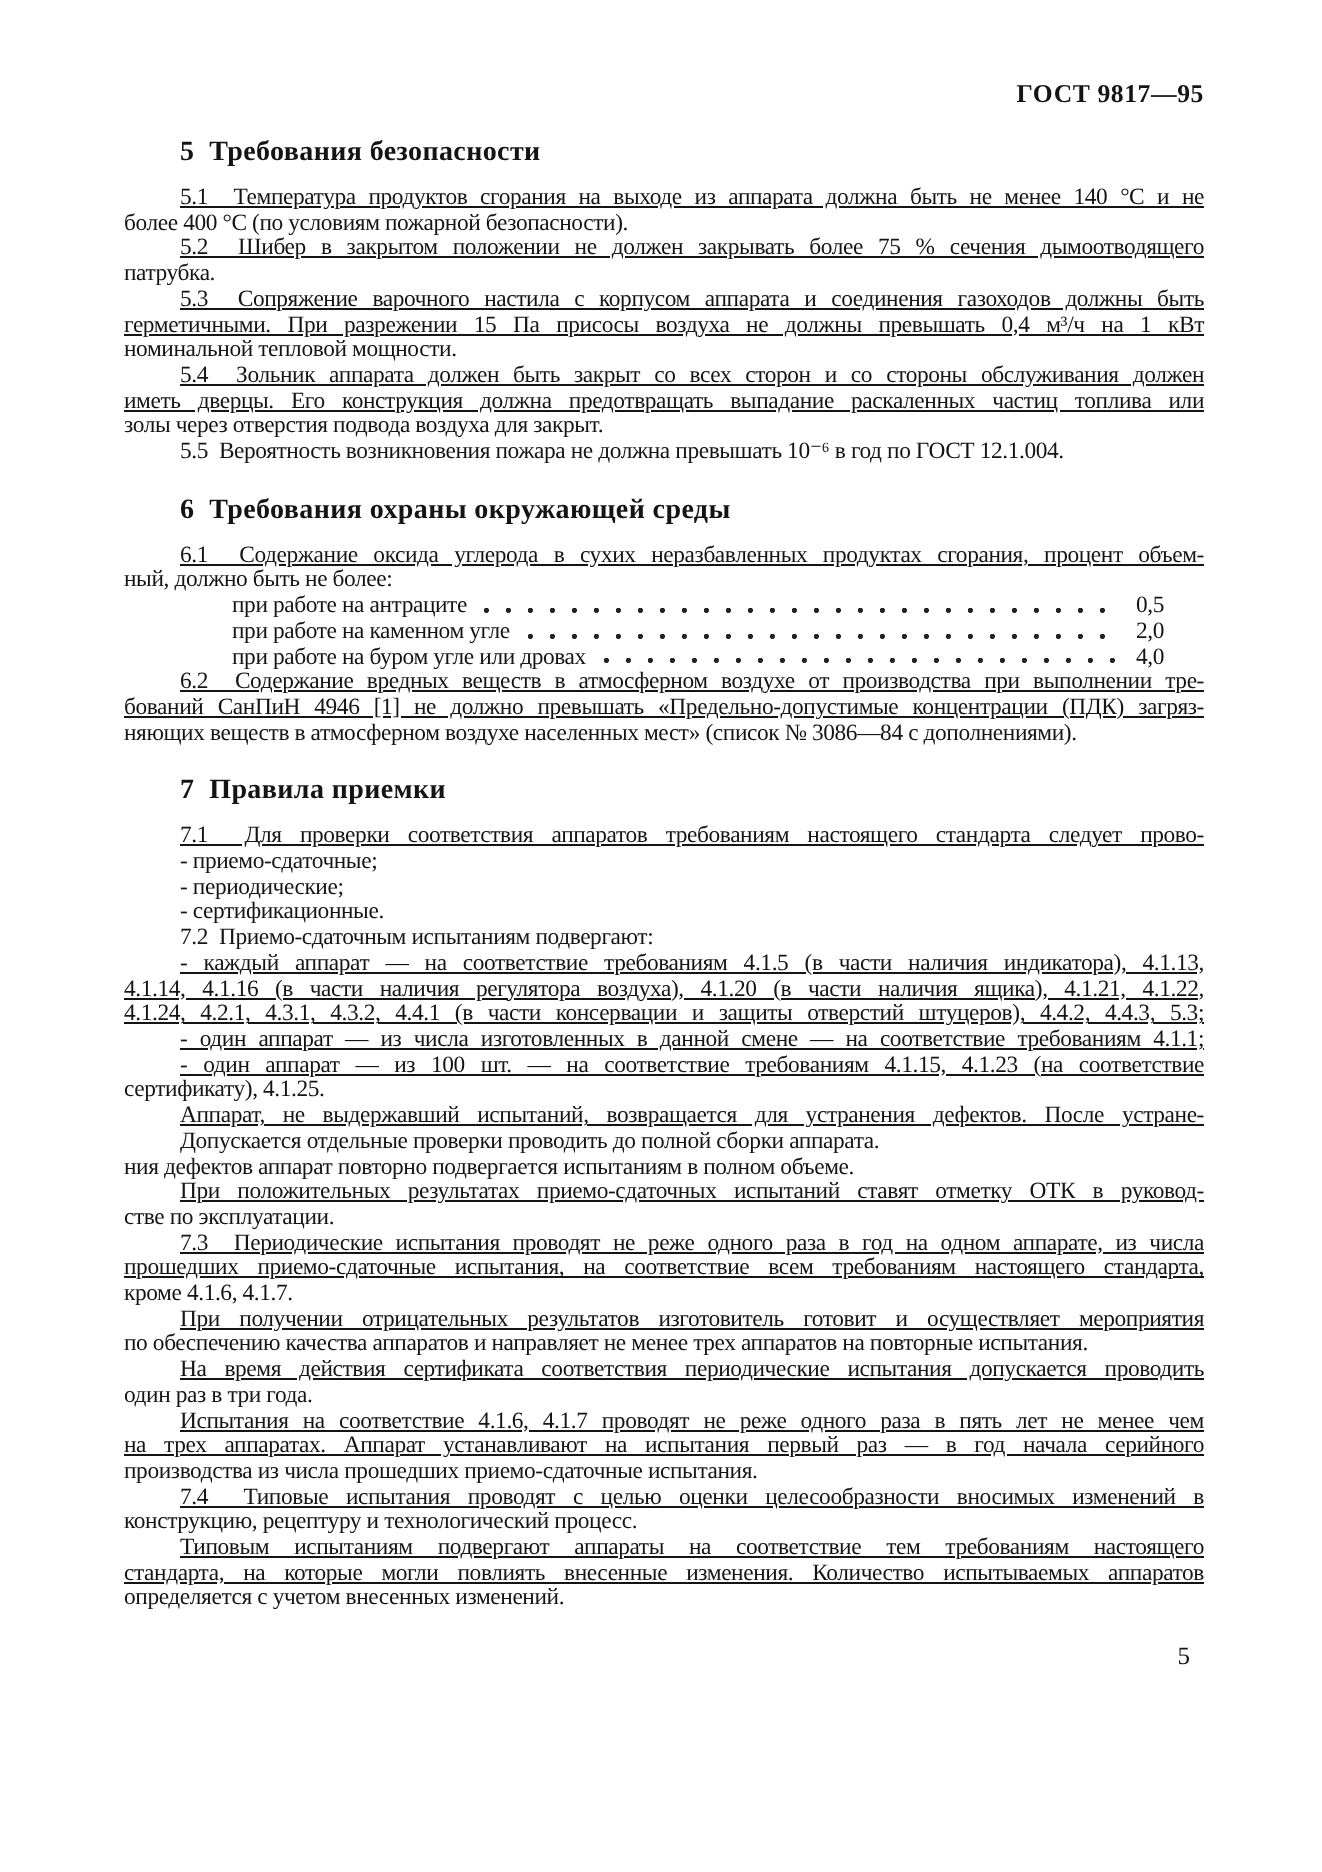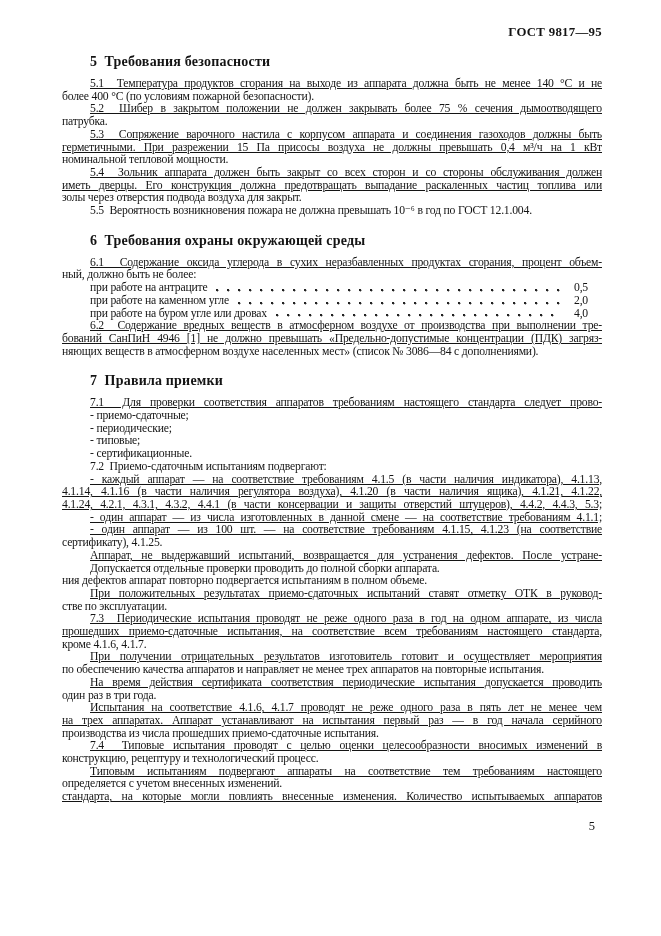--- a/index.html
+++ b/index.html
@@ -5,21 +5,21 @@
   html, body { margin: 0; padding: 0; background: #ffffff; }
   body {
     width: 661px; height: 936px;
     font-family: "Liberation Serif", "DejaVu Serif", serif;
     color: #141414;
     overflow: hidden;
   }
   .page {
     box-sizing: border-box;
     width: 661px; height: 936px;
-    padding: 25px 59px 0 62px;
+    padding: 40px 59px 0 62px;
     background: #ffffff;
   }
   .doc-header {
     text-align: right;
     font-weight: bold;
     font-size: 12.8px;
     line-height: 14px;
     letter-spacing: 0.3px;
   }
   .heading {
@@ -39,31 +39,31 @@
   .line.just { text-align: justify; text-align-last: justify; text-decoration: underline; }
   .leader {
     display: flex;
     align-items: baseline;
     font-size: 11.7px;
     line-height: 12.7px;
     letter-spacing: -0.2px;
     padding-left: 28px;
     padding-right: 14px;
   }
-  .leader .ll { flex: 0 0 auto; }
+  .leader .ll { flex: 0 0 auto; margin-left: 26px; }
   .leader .dots {
     flex: 1 1 auto;
     align-self: stretch;
     margin: 0 7px 0 9px;
     background-image: radial-gradient(circle at 1.2px 1.2px, #222 1.1px, transparent 1.5px);
     background-size: 11px 4px;
     background-repeat: repeat-x;
     background-position: left calc(100% - 2px);
   }
-  .leader .lv { flex: 0 0 auto; min-width: 20px; text-align: right; }
+  .leader .lv { flex: 0 0 auto; min-width: 20px; text-align: left; }
   .page-num {
     text-align: right;
     font-size: 12.5px;
     margin-top: 15px;
     padding-right: 7px;
   }
 </style>
 </head>
 <body>
 
@@ -100,21 +100,20 @@
     <span class="dots"></span>
     <span class="lv">4,0</span>
   </div>
       <div class="line ind just">6.2&nbsp; Содержание вредных веществ в атмосферном воздухе от производства при выполнении тре-</div>
       <div class="line just">бований СанПиН 4946 [1] не должно превышать «Предельно-допустимые концентрации (ПДК) загряз-</div>
       <div class="line">няющих веществ в атмосферном воздухе населенных мест» (список № 3086—84 с дополнениями).</div>
       <div class="heading">7&nbsp; Правила приемки</div>
       <div class="line ind just">7.1&nbsp; Для проверки соответствия аппаратов требованиям настоящего стандарта следует прово-</div>
       <div class="line ind">- приемо-сдаточные;</div>
       <div class="line ind">- периодические;</div>
-      <div class="line ind">- типовые;</div>
       <div class="line ind">- сертификационные.</div>
       <div class="line ind">7.2&nbsp; Приемо-сдаточным испытаниям подвергают:</div>
       <div class="line ind just">- каждый аппарат — на соответствие требованиям 4.1.5 (в части наличия индикатора), 4.1.13,</div>
       <div class="line just">4.1.14, 4.1.16 (в части наличия регулятора воздуха), 4.1.20 (в части наличия ящика), 4.1.21, 4.1.22,</div>
       <div class="line just">4.1.24, 4.2.1, 4.3.1, 4.3.2, 4.4.1 (в части консервации и защиты отверстий штуцеров), 4.4.2, 4.4.3, 5.3;</div>
       <div class="line ind just">- один аппарат — из числа изготовленных в данной смене — на соответствие требованиям 4.1.1;</div>
       <div class="line ind just">- один аппарат — из 100 шт. — на соответствие требованиям 4.1.15, 4.1.23 (на соответствие</div>
       <div class="line">сертификату), 4.1.25.</div>
       <div class="line ind just">Аппарат, не выдержавший испытаний, возвращается для устранения дефектов. После устране-</div>
       <div class="line ind">Допускается отдельные проверки проводить до полной сборки аппарата.</div>
@@ -127,17 +126,17 @@
       <div class="line ind just">При получении отрицательных результатов изготовитель готовит и осуществляет мероприятия</div>
       <div class="line">по обеспечению качества аппаратов и направляет не менее трех аппаратов на повторные испытания.</div>
       <div class="line ind just">На время действия сертификата соответствия периодические испытания допускается проводить</div>
       <div class="line">один раз в три года.</div>
       <div class="line ind just">Испытания на соответствие 4.1.6, 4.1.7 проводят не реже одного раза в пять лет не менее чем</div>
       <div class="line just">на трех аппаратах. Аппарат устанавливают на испытания первый раз — в год начала серийного</div>
       <div class="line">производства из числа прошедших приемо-сдаточные испытания.</div>
       <div class="line ind just">7.4&nbsp; Типовые испытания проводят с целью оценки целесообразности вносимых изменений в</div>
       <div class="line">конструкцию, рецептуру и технологический процесс.</div>
       <div class="line ind just">Типовым испытаниям подвергают аппараты на соответствие тем требованиям настоящего</div>
+      <div class="line just">стандарта, на которые могли повлиять внесенные изменения. Количество испытываемых аппаратов</div>
       <div class="line">определяется с учетом внесенных изменений.</div>
-      <div class="line just">стандарта, на которые могли повлиять внесенные изменения. Количество испытываемых аппаратов</div>
     </div>
   <div class="page-num">5</div>
 </div>
 
 </body></html>

